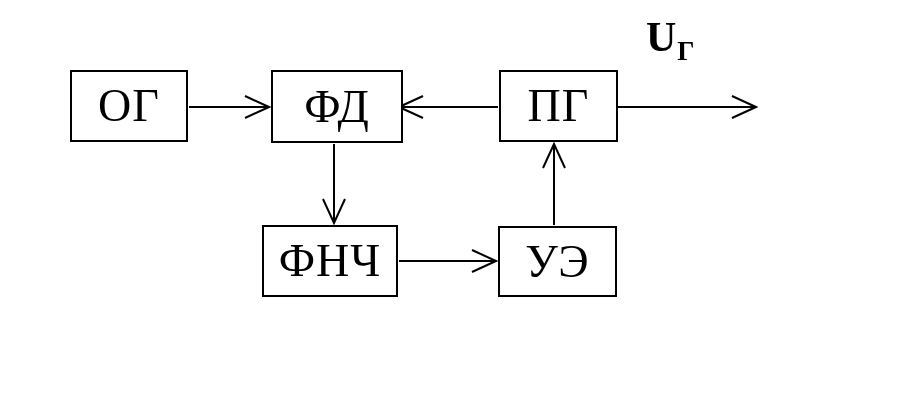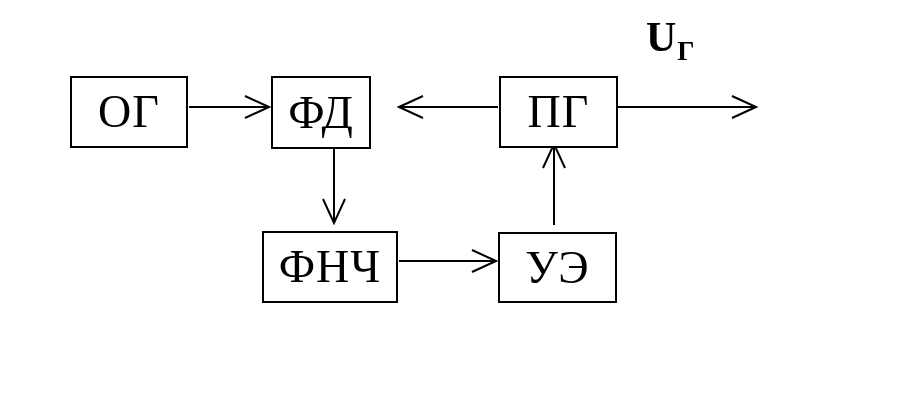--- a/index.html
+++ b/index.html
@@ -27,24 +27,23 @@
     position: absolute;
     box-sizing: border-box;
     border: 2px solid #000000;
     background: #ffffff;
     display: flex;
     align-items: center;
     justify-content: center;
     font-size: 46px;
     line-height: 1;
     letter-spacing: 1px;
-    margin-top: 6px;
   }
   .node-og   { left: 70px;  top: 70px;  width: 118px; height: 72px; }
-  .node-fd   { left: 271px; top: 70px;  width: 100px; height: 73px; }
+  .node-fd   { left: 271px; top: 70px;  width: 132px; height: 73px; }
   .node-pg   { left: 499px; top: 70px;  width: 119px; height: 72px; }
   .node-fnch { left: 262px; top: 225px; width: 136px; height: 72px; }
   .node-ue   { left: 498px; top: 226px; width: 119px; height: 71px; font-family: Liberation Serif, serif; }
   .output-label {
     position: absolute;
     left: 646px;
     top: 16px;
     font-size: 42px;
     font-weight: bold;
     line-height: 1;

